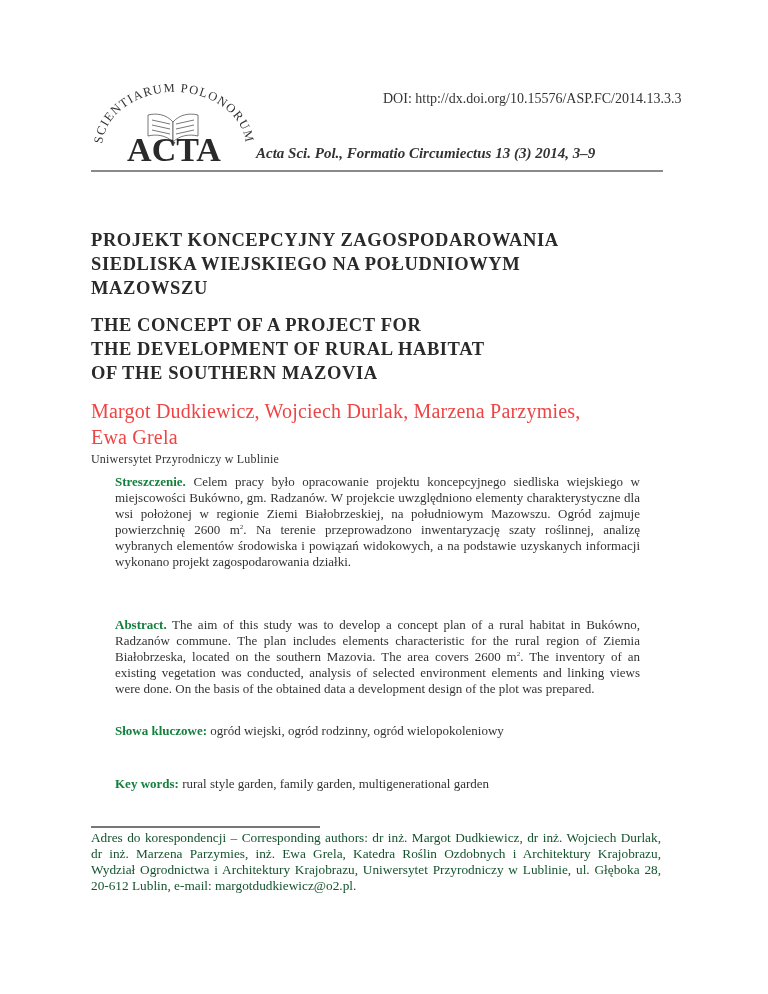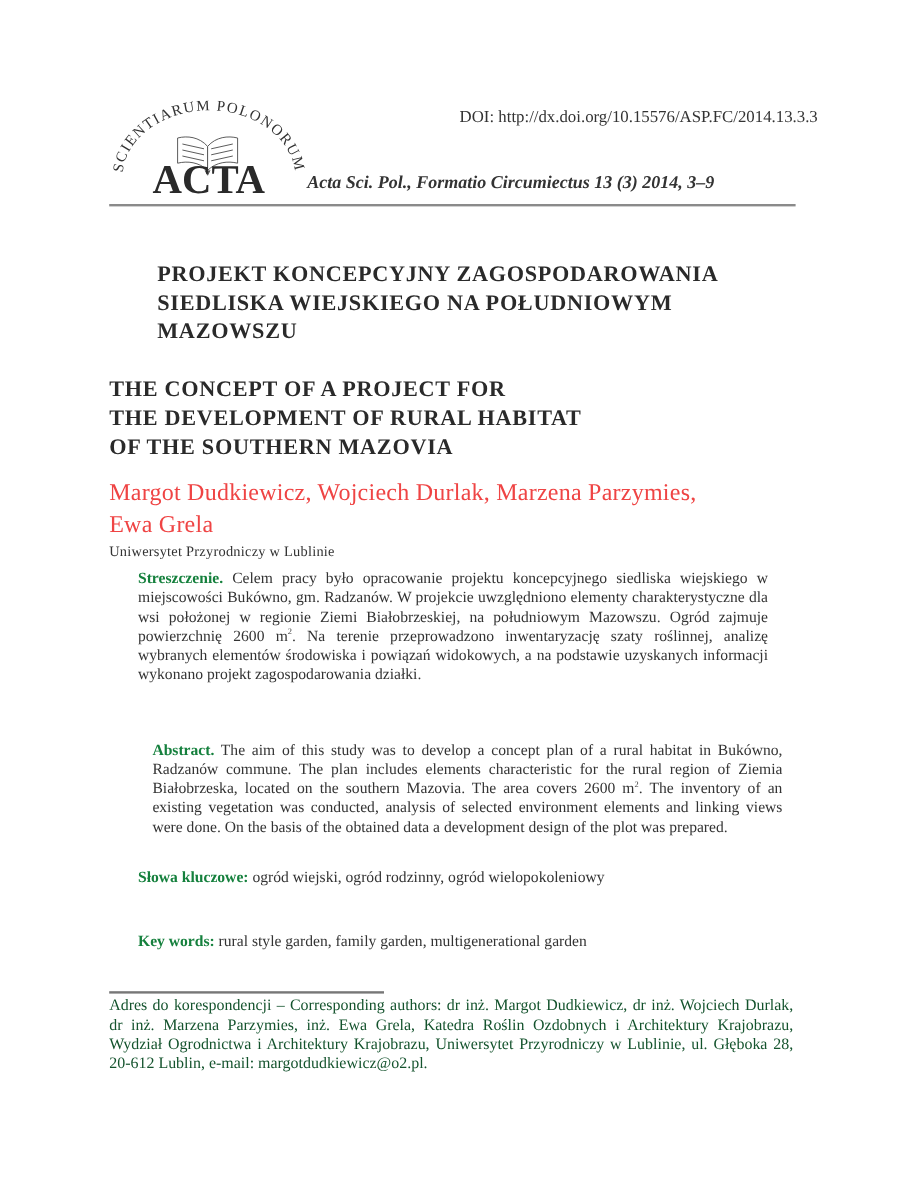--- a/index.html
+++ b/index.html
@@ -61,21 +61,21 @@
       position: absolute;
       left: 91px;
       width: 600px;
       font-weight: bold;
       font-size: 18.5px;
       line-height: 24px;
       letter-spacing: 0.6px;
       color: #2a2a2a;
       text-transform: uppercase;
     }
-    .title-pl { top: 217px; margin-left: 40px; }
+    .title-pl { top: 228px; }
     .title-en { top: 313px; }
     .title-line { display: block; white-space: nowrap; }
     
     .authors {
       position: absolute;
       left: 91px;
       top: 398px;
       width: 600px;
       font-size: 20px;
       line-height: 26px;
@@ -97,21 +97,21 @@
       position: absolute;
       left: 115px;
       width: 525px;
       font-size: 13px;
       line-height: 16px;
       color: #333;
       text-align: justify;
     }
     .abs b { color: #15803d; }
     .streszczenie { top: 474px; }
-    .abstract { top: 617px; margin-left: 12px; }
+    .abstract { top: 617px; }
     .kw-pl { top: 723px; white-space: nowrap; }
     .kw-en { top: 776px; white-space: nowrap; }
     
     .footnote-rule {
       position: absolute;
       left: 91px;
       top: 826px;
       width: 229px;
       height: 1.5px;
       background: #777;

